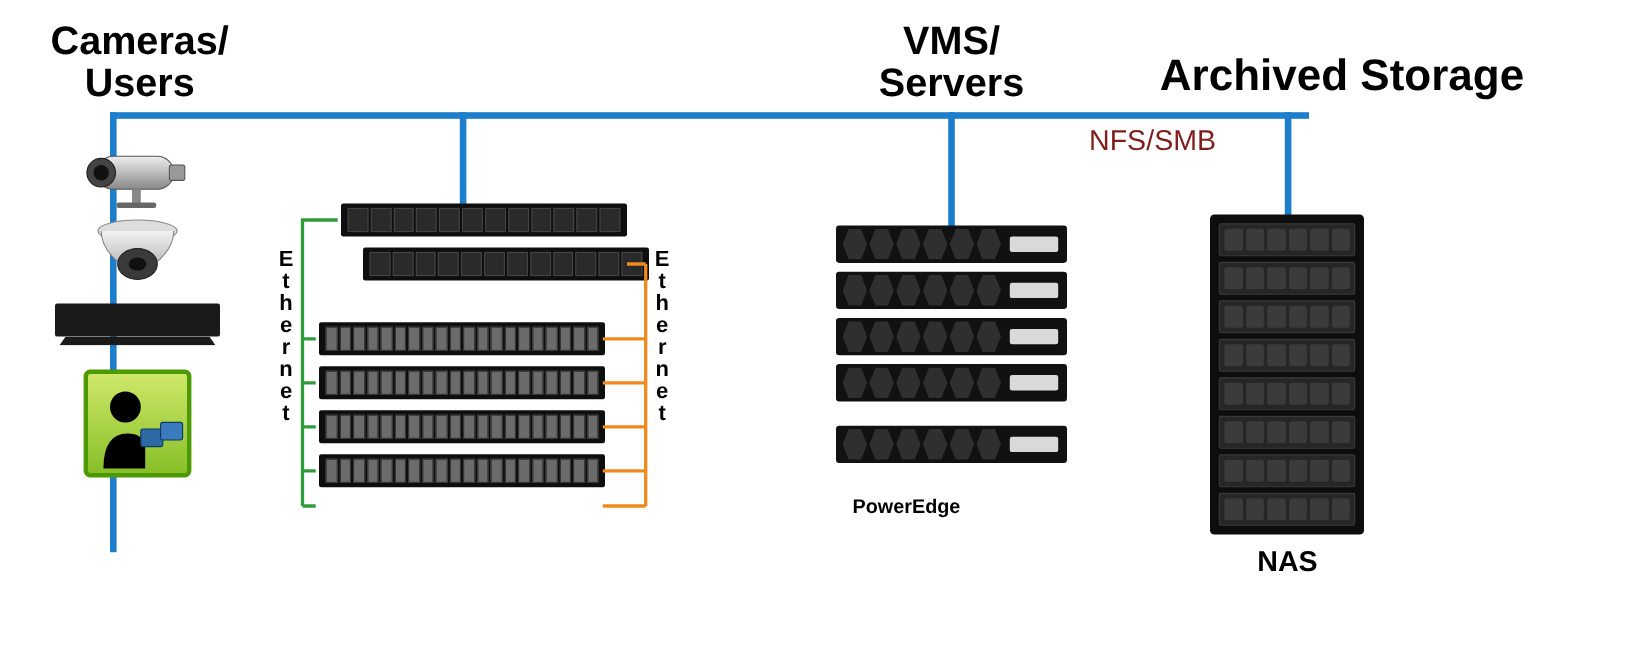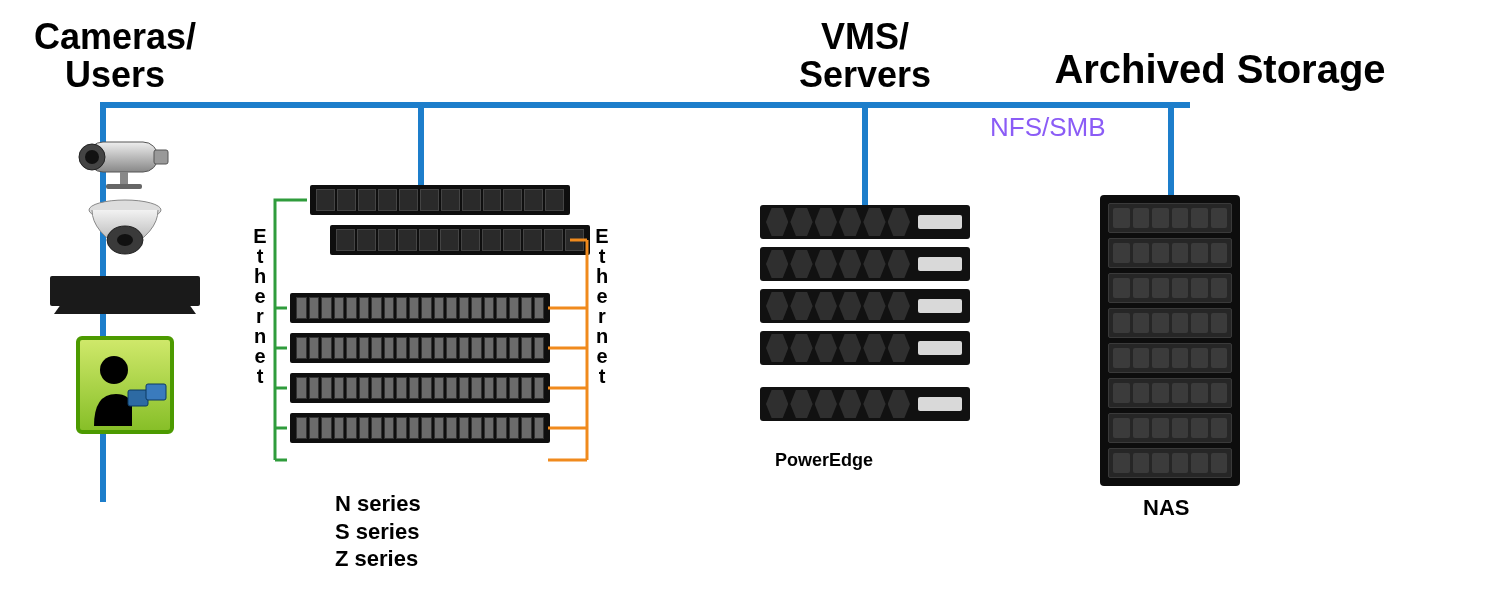--- a/index.html
+++ b/index.html
@@ -6,25 +6,25 @@
     margin: 0;
     padding: 0;
     width: 1486px;
     height: 605px;
     font-family: Arial, Helvetica, sans-serif;
     background: #fff;
     overflow: hidden;
   }
   .stage { position: relative; width: 1486px; height: 605px; }
   .heading { position: absolute; font-weight: 900; color: #000; font-size: 36px; line-height: 1.05; text-align: center; }
-  .h-cameras { left: 0; top: 18px; width: 230px; }
+  .h-cameras { left: 12px; top: 18px; width: 230px; }
   .h-network { left: 300px; top: 48px; width: 240px; font-size: 40px; }
   .h-vms     { left: 740px; top: 18px; width: 250px; }
   .h-storage { left: 960px; top: 48px; width: 520px; font-size: 40px; }
-  .proto-label { position: absolute; left: 990px; top: 112px; font-size: 26px; font-weight: 400; color:#8b5cf6; }
+  .proto-label { position: absolute; left: 990px; top: 112px; font-size: 26px; font-weight: 400; color:#7f1d1d; }
 
   
   .bus { position: absolute; background: #1d7ecb; }
   .bus.h { height: 6px; left: 100px; top: 102px; width: 1090px; }
   .drop { position: absolute; background: #1d7ecb; width: 6px; }
 
   
   .col1 { position: absolute; left: 40px; top: 130px; width: 170px; }
   .col1 .slot { display:flex; justify-content:center; margin-bottom:8px; }
   .nvr { width: 150px; height: 30px; background: #1a1a1a; border-radius: 2px; position: relative; }
@@ -56,21 +56,21 @@
   .server .hex span { flex:1; background:#2f2f2f; clip-path: polygon(25% 0,75% 0,100% 50%,75% 100%,25% 100%,0 50%); }
   .server .tag { position:absolute; right:8px; top:50%; transform:translateY(-50%); width:44px; height:14px; background:#d9d9d9; border-radius:2px; }
   .col3-label { position:absolute; left: 775px; top: 450px; font-weight:900; font-size:18px; }
 
   
   .col4 { position: absolute; left: 1100px; top: 195px; width: 140px; }
   .rack { width: 140px; background:#0d0d0d; border-radius:4px; padding:8px 8px; box-sizing:border-box; }
   .rack .bay { height:28px; background:#262626; border:1px solid #3a3a3a; margin-bottom:5px; position:relative; border-radius:2px; }
   .rack .bay .dots { position:absolute; inset:4px; display:flex; gap:3px; }
   .rack .bay .dots span { flex:1; background:#3b3b3b; border-radius:2px; }
-  .col4-label { position:absolute; left: 1143px; top: 495px; font-weight:900; font-size:22px; }
+  .col4-label { position:absolute; left: 1143px; top: 495px; font-weight:900; font-size:26px; }
 
   svg.camera, svg.dome { display:block; }
 </style>
 </head>
 <body>
 <div class="stage">
 
 <div class="heading h-cameras" style="white-space:pre-line">Cameras/
 Users</div>
 <div class="heading h-storage">Archived Storage</div>
@@ -282,25 +282,20 @@
       <path d="M322 55 L322 275"></path>
       <path d="M322 123 L283 123"></path>
       <path d="M322 163 L283 163"></path>
       <path d="M322 203 L283 203"></path>
       <path d="M322 243 L283 243"></path>
       <path d="M322 275 L283 275"></path>
     </g>
   </svg>
 </div>
 
-<div class="series-list">
-  <div>N series</div>
-  <div>S series</div>
-  <div>Z series</div>
-</div>
 
 <div class="col3">
   <div class="server">
         <div class="hex">
           <span></span>
           <span></span>
           <span></span>
           <span></span>
           <span></span>
           <span></span>

